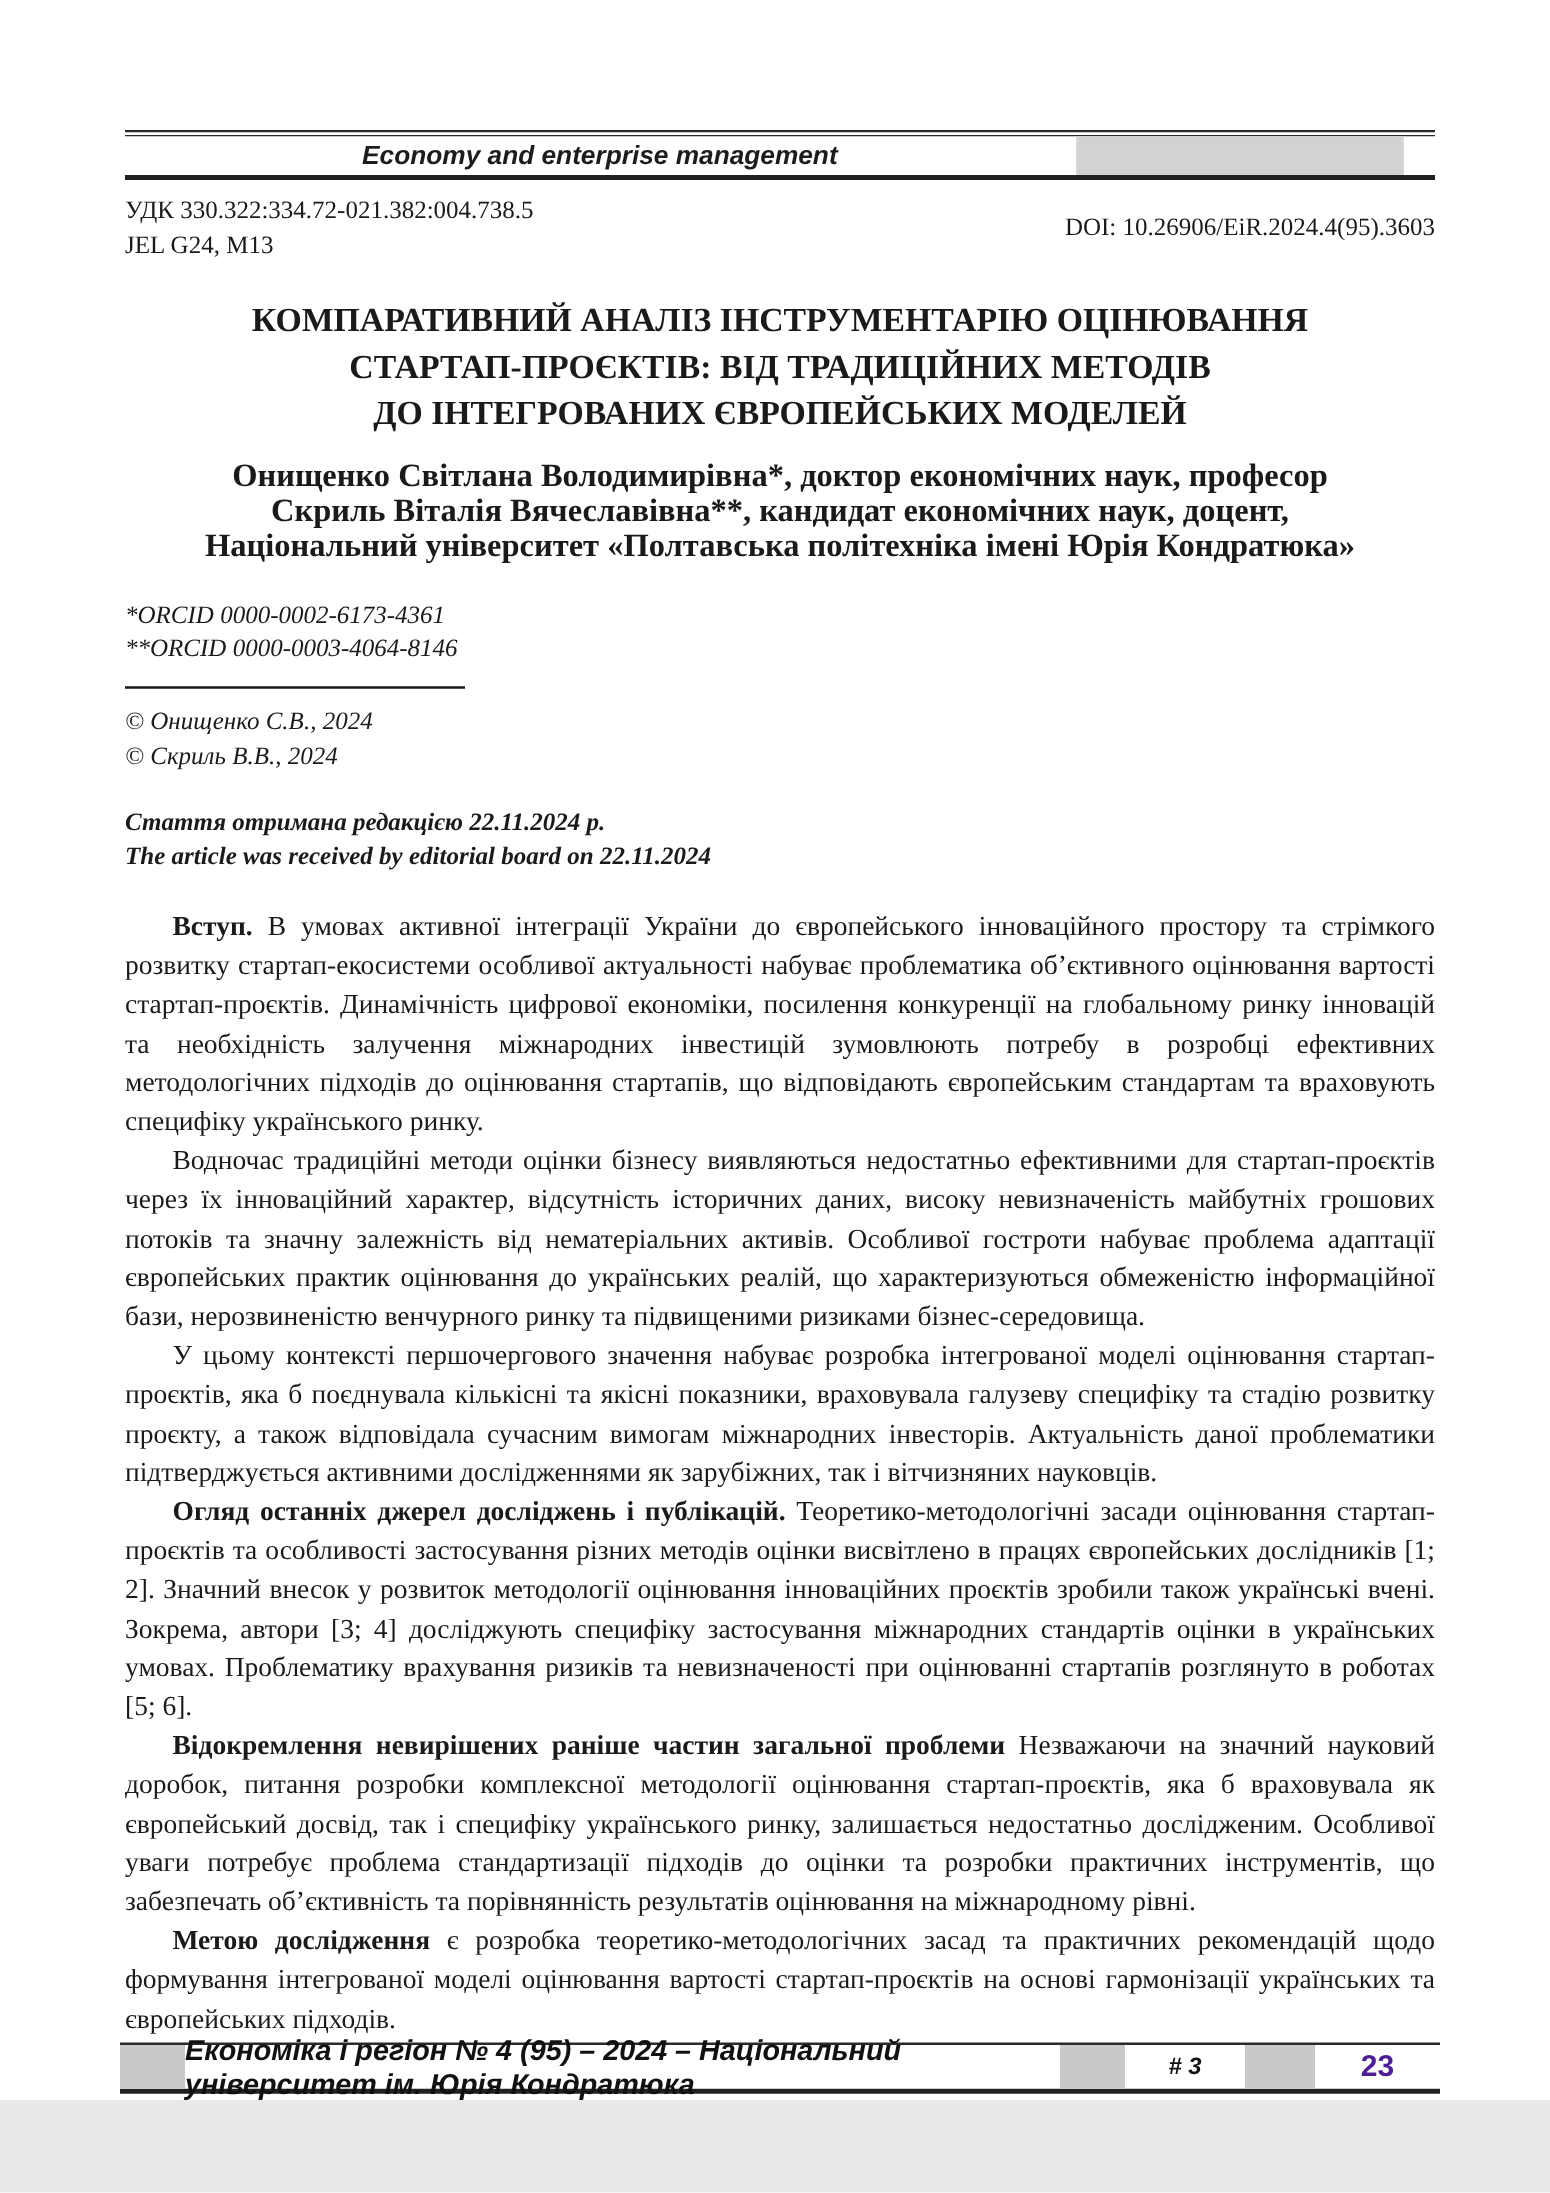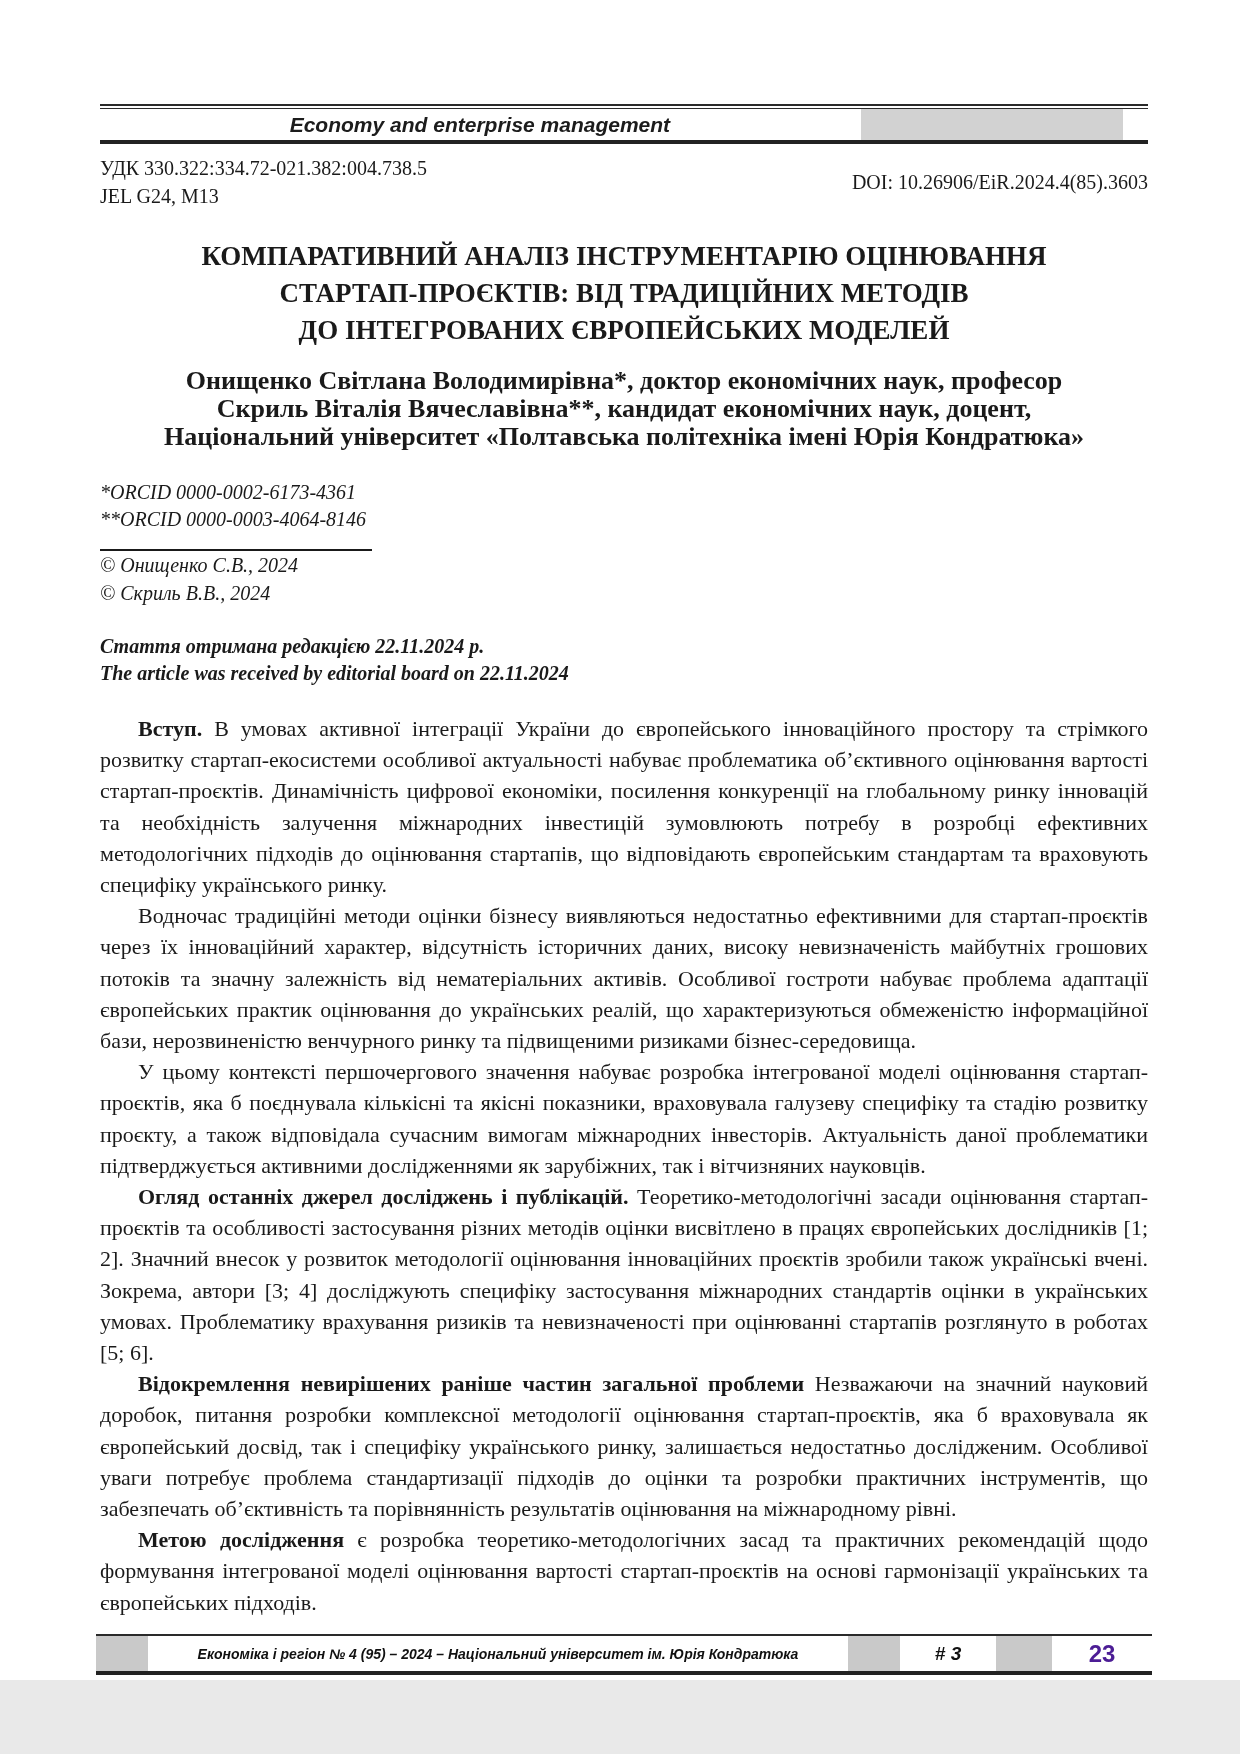--- a/index.html
+++ b/index.html
@@ -44,42 +44,42 @@
     font-size: 27px; line-height: 37px; white-space: pre-line;
   }
   .authors {
     margin-top: 18px; text-align: center; font-weight: bold;
     font-size: 26px; line-height: 28px; white-space: pre-line;
   }
 
   
   .orcid { margin-top: 28px; font-style: italic; font-size: 20px; line-height: 27px; white-space: pre-line; }
   .sepline { margin-top: 16px; width: 272px; height: 2px; background: #1a1a1a; }
-  .copyright { margin-top: 0; font-style: italic; font-size: 20px; line-height: 28px; white-space: pre-line; }
+  .copyright { margin-top: 12px; font-style: italic; font-size: 20px; line-height: 28px; white-space: pre-line; }
   .received { margin-top: 26px; font-style: italic; font-size: 20px; line-height: 27px; white-space: pre-line; font-weight: bold; }
 
   
   .body-text { margin-top: 26px; font-size: 22px; line-height: 31.2px; text-align: justify; }
   .body-text p { margin: 0; text-indent: 38px; }
   .lead { font-weight: bold; }
 
   
   .footer {
     position: absolute; left: 96px; right: 88px; top: 1634px;
     font-family: "Liberation Sans", sans-serif;
   }
   .footer .ftop { height: 2px; background: #2a2a2a; }
   .footer .frow { display: flex; height: 35px; align-items: stretch; }
   .footer .fcell-gray { background: #c9c9c9; }
   .footer .g1 { width: 52px; }
   .footer .g2 { width: 52px; }
   .footer .g3 { width: 56px; }
   .footer .fcell-journal {
     flex: 1; display: flex; align-items: center; justify-content: center;
-    font-weight: bold; font-style: italic; font-size: 14px; color: #111;
+    font-weight: bold; font-style: italic; font-size: 23px; color: #111;
   }
   .footer .fcell-issue {
     width: 96px; display: flex; align-items: center; justify-content: center;
     font-weight: bold; font-style: italic; font-size: 19px; color: #111;
   }
   .footer .fcell-page {
     width: 100px; display: flex; align-items: center; justify-content: center;
     font-weight: bold; font-size: 24px; color: #4c1d95;
   }
   .footer .fbottom { height: 4px; background: #222222; }
@@ -99,21 +99,21 @@
         <div class="band-graybox"></div>
       </div>
       <div class="thickline"></div>
     </div>
 
     <div class="meta">
       <div class="left">
         <div>УДК 330.322:334.72-021.382:004.738.5</div>
         <div>JEL G24, M13</div>
       </div>
-      <div class="right">DOI: 10.26906/EiR.2024.4(85).3603</div>
+      <div class="right">DOI: 10.26906/EiR.2024.4(95).3603</div>
     </div>
 
     <div class="art-title">КОМПАРАТИВНИЙ АНАЛІЗ ІНСТРУМЕНТАРІЮ ОЦІНЮВАННЯ
 СТАРТАП-ПРОЄКТІВ: ВІД ТРАДИЦІЙНИХ МЕТОДІВ
 ДО ІНТЕГРОВАНИХ ЄВРОПЕЙСЬКИХ МОДЕЛЕЙ</div>
 
     <div class="authors">Онищенко Світлана Володимирівна*, доктор економічних наук, професор
 Скриль Віталія Вячеславівна**, кандидат економічних наук, доцент,
 Національний університет «Полтавська політехніка імені Юрія Кондратюка»</div>
 

